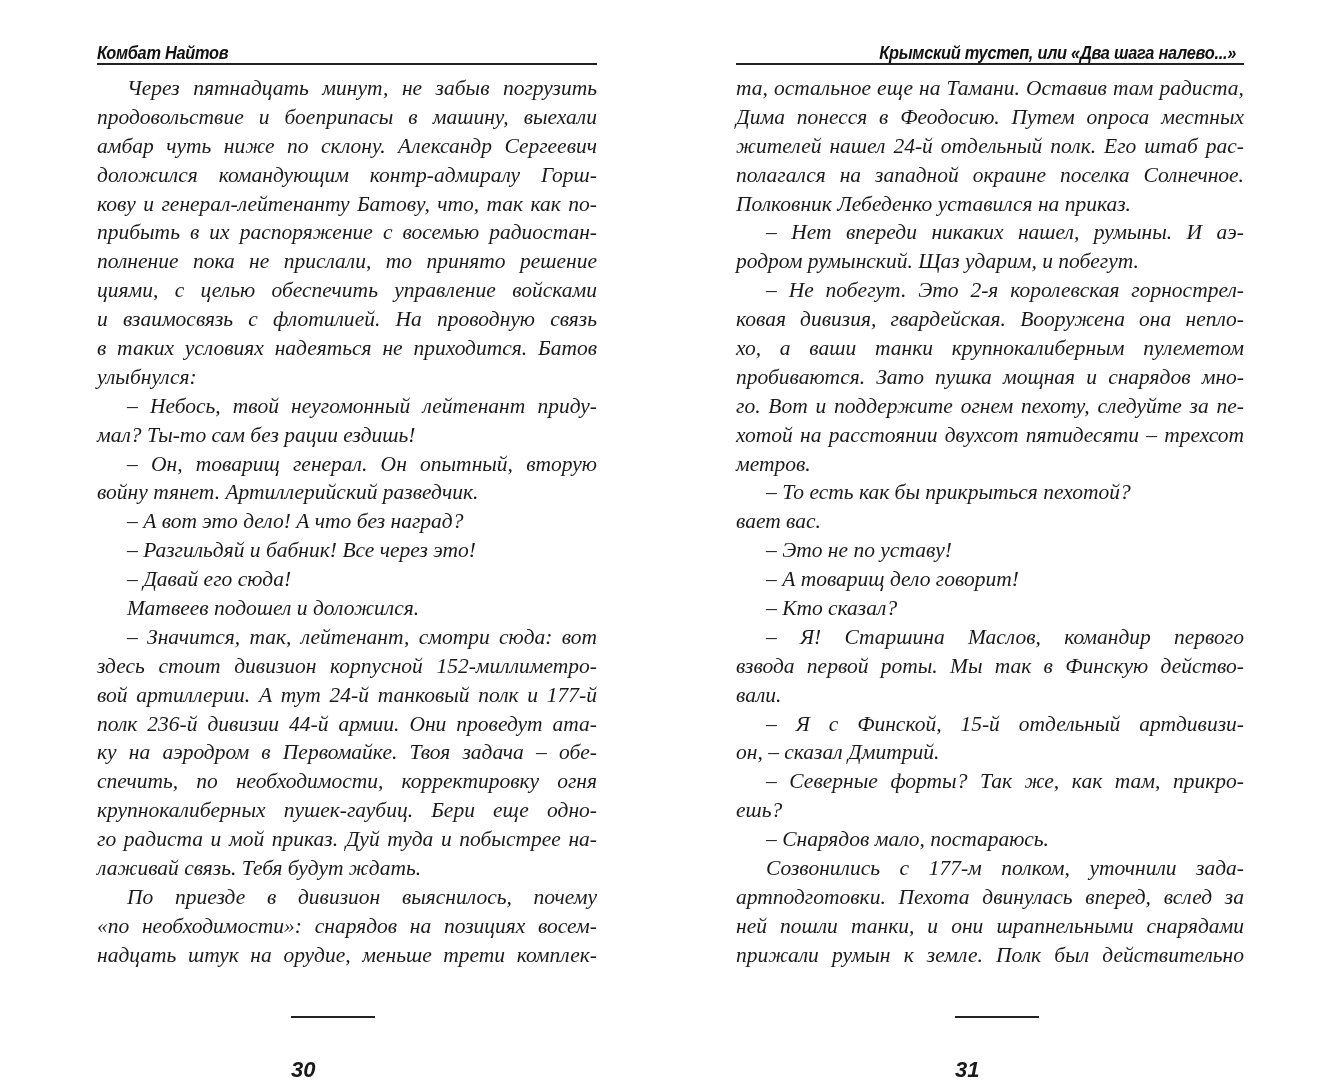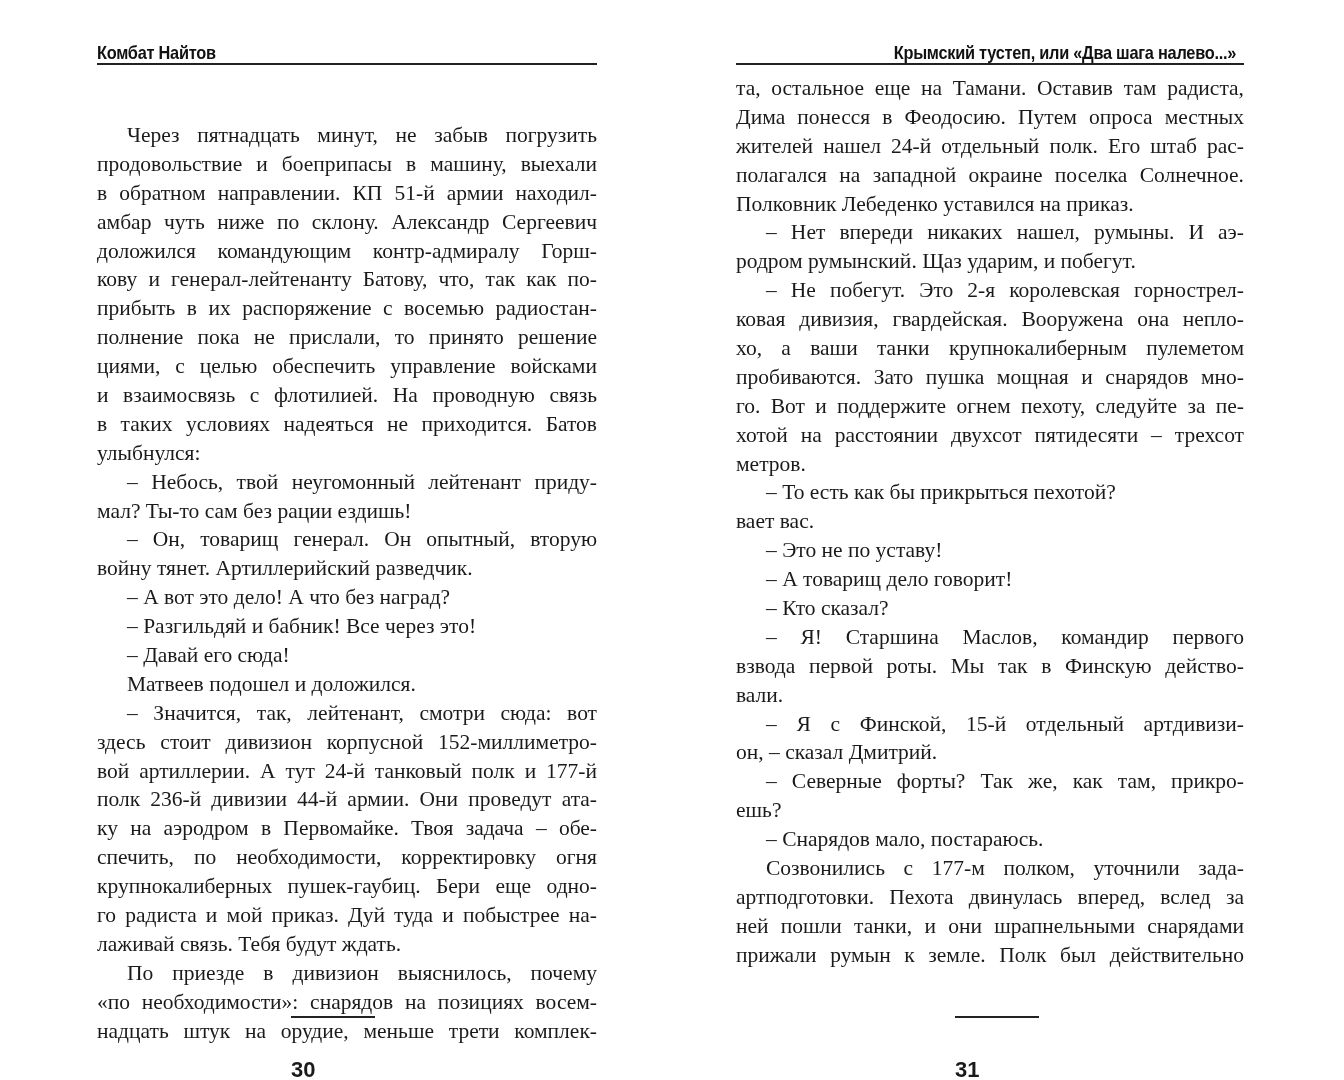--- a/index.html
+++ b/index.html
@@ -1,38 +1,38 @@
 <!DOCTYPE html>
 <html><head>
 <meta charset="utf-8">
 <style>
   html, body { margin: 0; padding: 0; }
   body {
     width: 1344px; height: 1080px; background: #ffffff; position: relative; overflow: hidden;
     color: #1a1a1a;
   }
-  .page { position: absolute; top: 0; height: 1080px; }
+  .page { position: absolute; top: 0; height: 1080px; font-style: italic; }
   .page.left { left: 0; width: 672px; }
   .page.right { left: 672px; width: 672px; }
   .running-head {
     position: absolute; top: 42px;
     font-family: "Liberation Sans", sans-serif; font-weight: bold; font-size: 19px;
     letter-spacing: -0.3px; transform: scaleX(0.86); transform-origin: left center;
     color: #111;
   }
   .left .running-head { left: 97px; }
   .right .running-head { right: 108px; transform-origin: right center; }
   .head-rule { position: absolute; top: 63px; height: 2px; background: #222; }
   .left .head-rule { left: 97px; width: 500px; }
   .right .head-rule { left: 64px; width: 508px; }
   .text-block {
     position: absolute; top: 74px;
     font-family: "Liberation Serif", serif; font-size: 21.5px; line-height: 28.9px;
   }
-  .left .text-block { left: 97px; width: 500px; margin-top: 47px; }
+  .left .text-block { left: 97px; width: 500px; }
   .right .text-block { left: 64px; width: 508px; }
   .line { white-space: nowrap; text-align: justify; text-align-last: justify; height: 28.9px; }
   .line.last { text-align-last: left; }
   .line.indent { padding-left: 30px; }
   .folio-rule { position: absolute; top: 1016px; width: 84px; height: 2px; background: #222; }
   .folio {
     position: absolute; top: 1057px; width: 84px; text-align: left;
     font-family: "Liberation Sans", sans-serif; font-weight: bold; font-size: 22px;
   }
   .left .folio-rule, .left .folio { left: 291px; }
@@ -40,21 +40,20 @@
 </style>
 </head>
 <body>
 
 <div class="page left">
   <div class="running-head">Комбат Найтов</div>
   <div class="head-rule"></div>
   <div class="text-block">
       <div class="line indent">Через пятнадцать минут, не забыв погрузить</div>
       <div class="line">продовольствие и боеприпасы в машину, выехали</div>
-      <div class="line">в обратном направлении. КП 51-й армии находил-</div>
       <div class="line">амбар чуть ниже по склону. Александр Сергеевич</div>
       <div class="line">доложился командующим контр-адмиралу Горш-</div>
       <div class="line">кову и генерал-лейтенанту Батову, что, так как по-</div>
       <div class="line">прибыть в их распоряжение с восемью радиостан-</div>
       <div class="line">полнение пока не прислали, то принято решение</div>
       <div class="line">циями, с целью обеспечить управление войсками</div>
       <div class="line">и взаимосвязь с флотилией. На проводную связь</div>
       <div class="line">в таких условиях надеяться не приходится. Батов</div>
       <div class="line last">улыбнулся:</div>
       <div class="line indent">– Небось, твой неугомонный лейтенант приду-</div>

